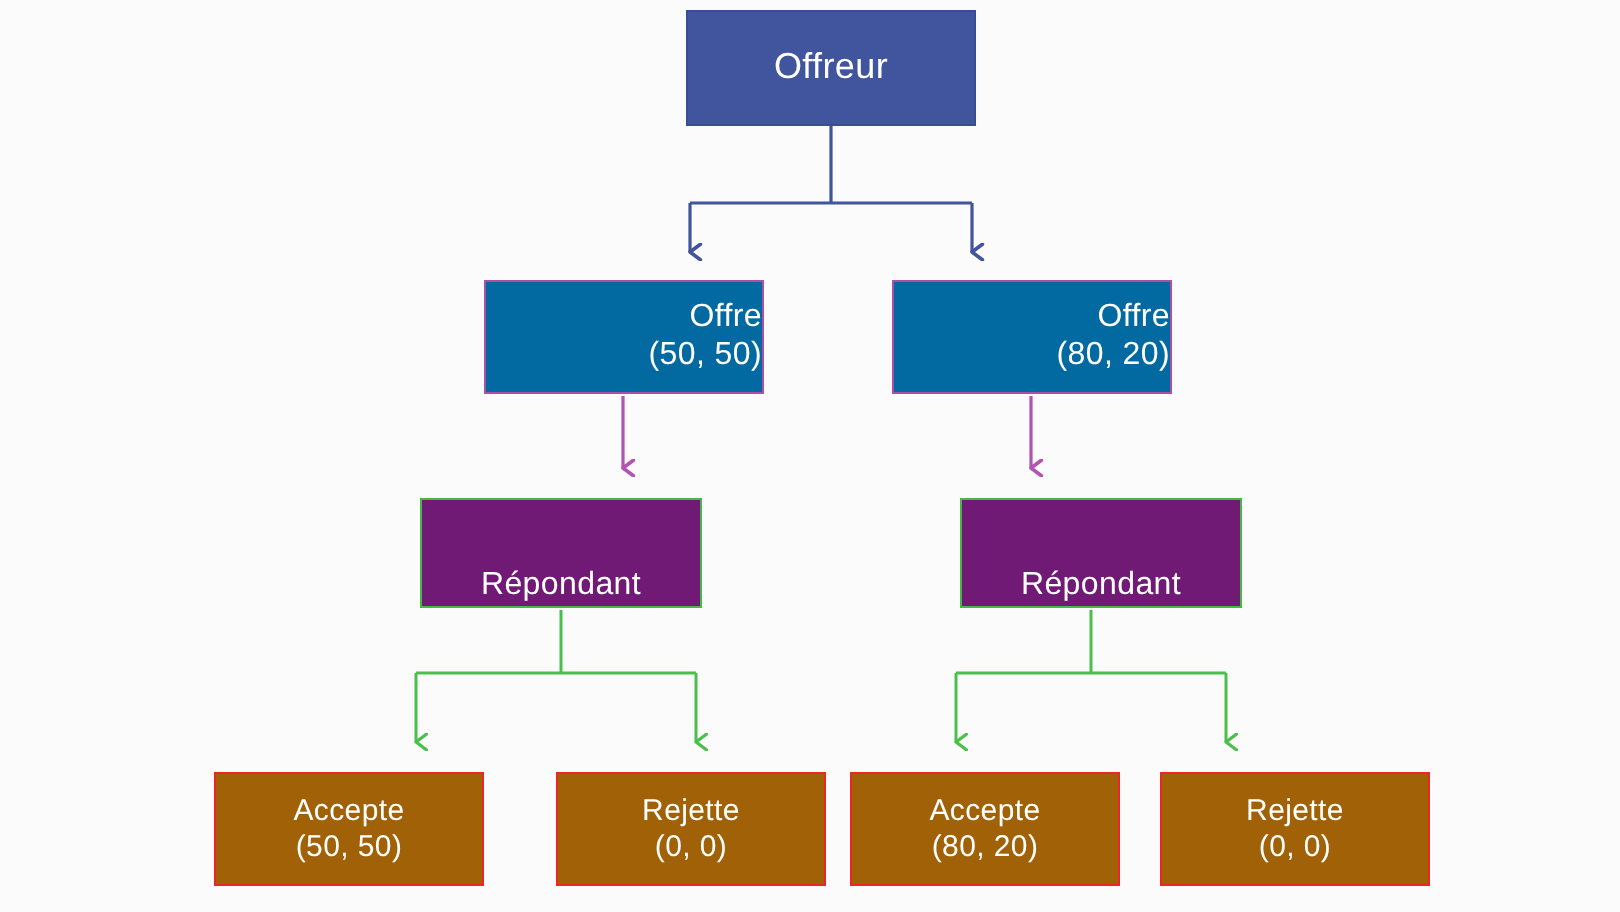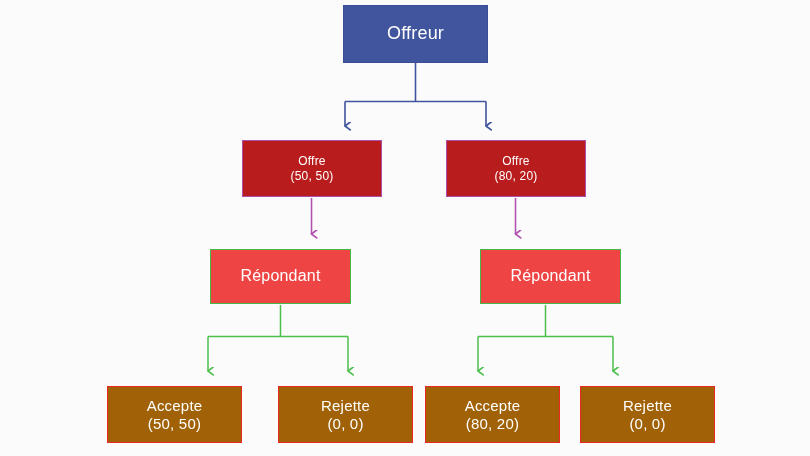--- a/index.html
+++ b/index.html
@@ -41,28 +41,30 @@
   }
   .node .l1 { display: block; }
   .node .l2 { display: block; }
 
   .node-root {
     background: #41549e;
     border: 1px solid #3a4c92;
     font-size: 18px;
   }
   .node-offer {
-    background: #b91c1c;
+    background: #0369a1;
     border: 1px solid #ab4fab;
-    font-size: 12px;
+    font-size: 16px;
+    align-items: flex-end;
   }
   .node-resp {
-    background: #ef4444;
+    background: #701a75;
     border: 1px solid #46b846;
     font-size: 16px;
+    justify-content: flex-end;
   }
   .node-leaf {
     background: #a16207;
     border: 1px solid #ec2722;
     font-size: 15px;
   }
 
   
   #n-root   { left: 343px; top: 5px;   width: 145px; height: 58px; }
   

